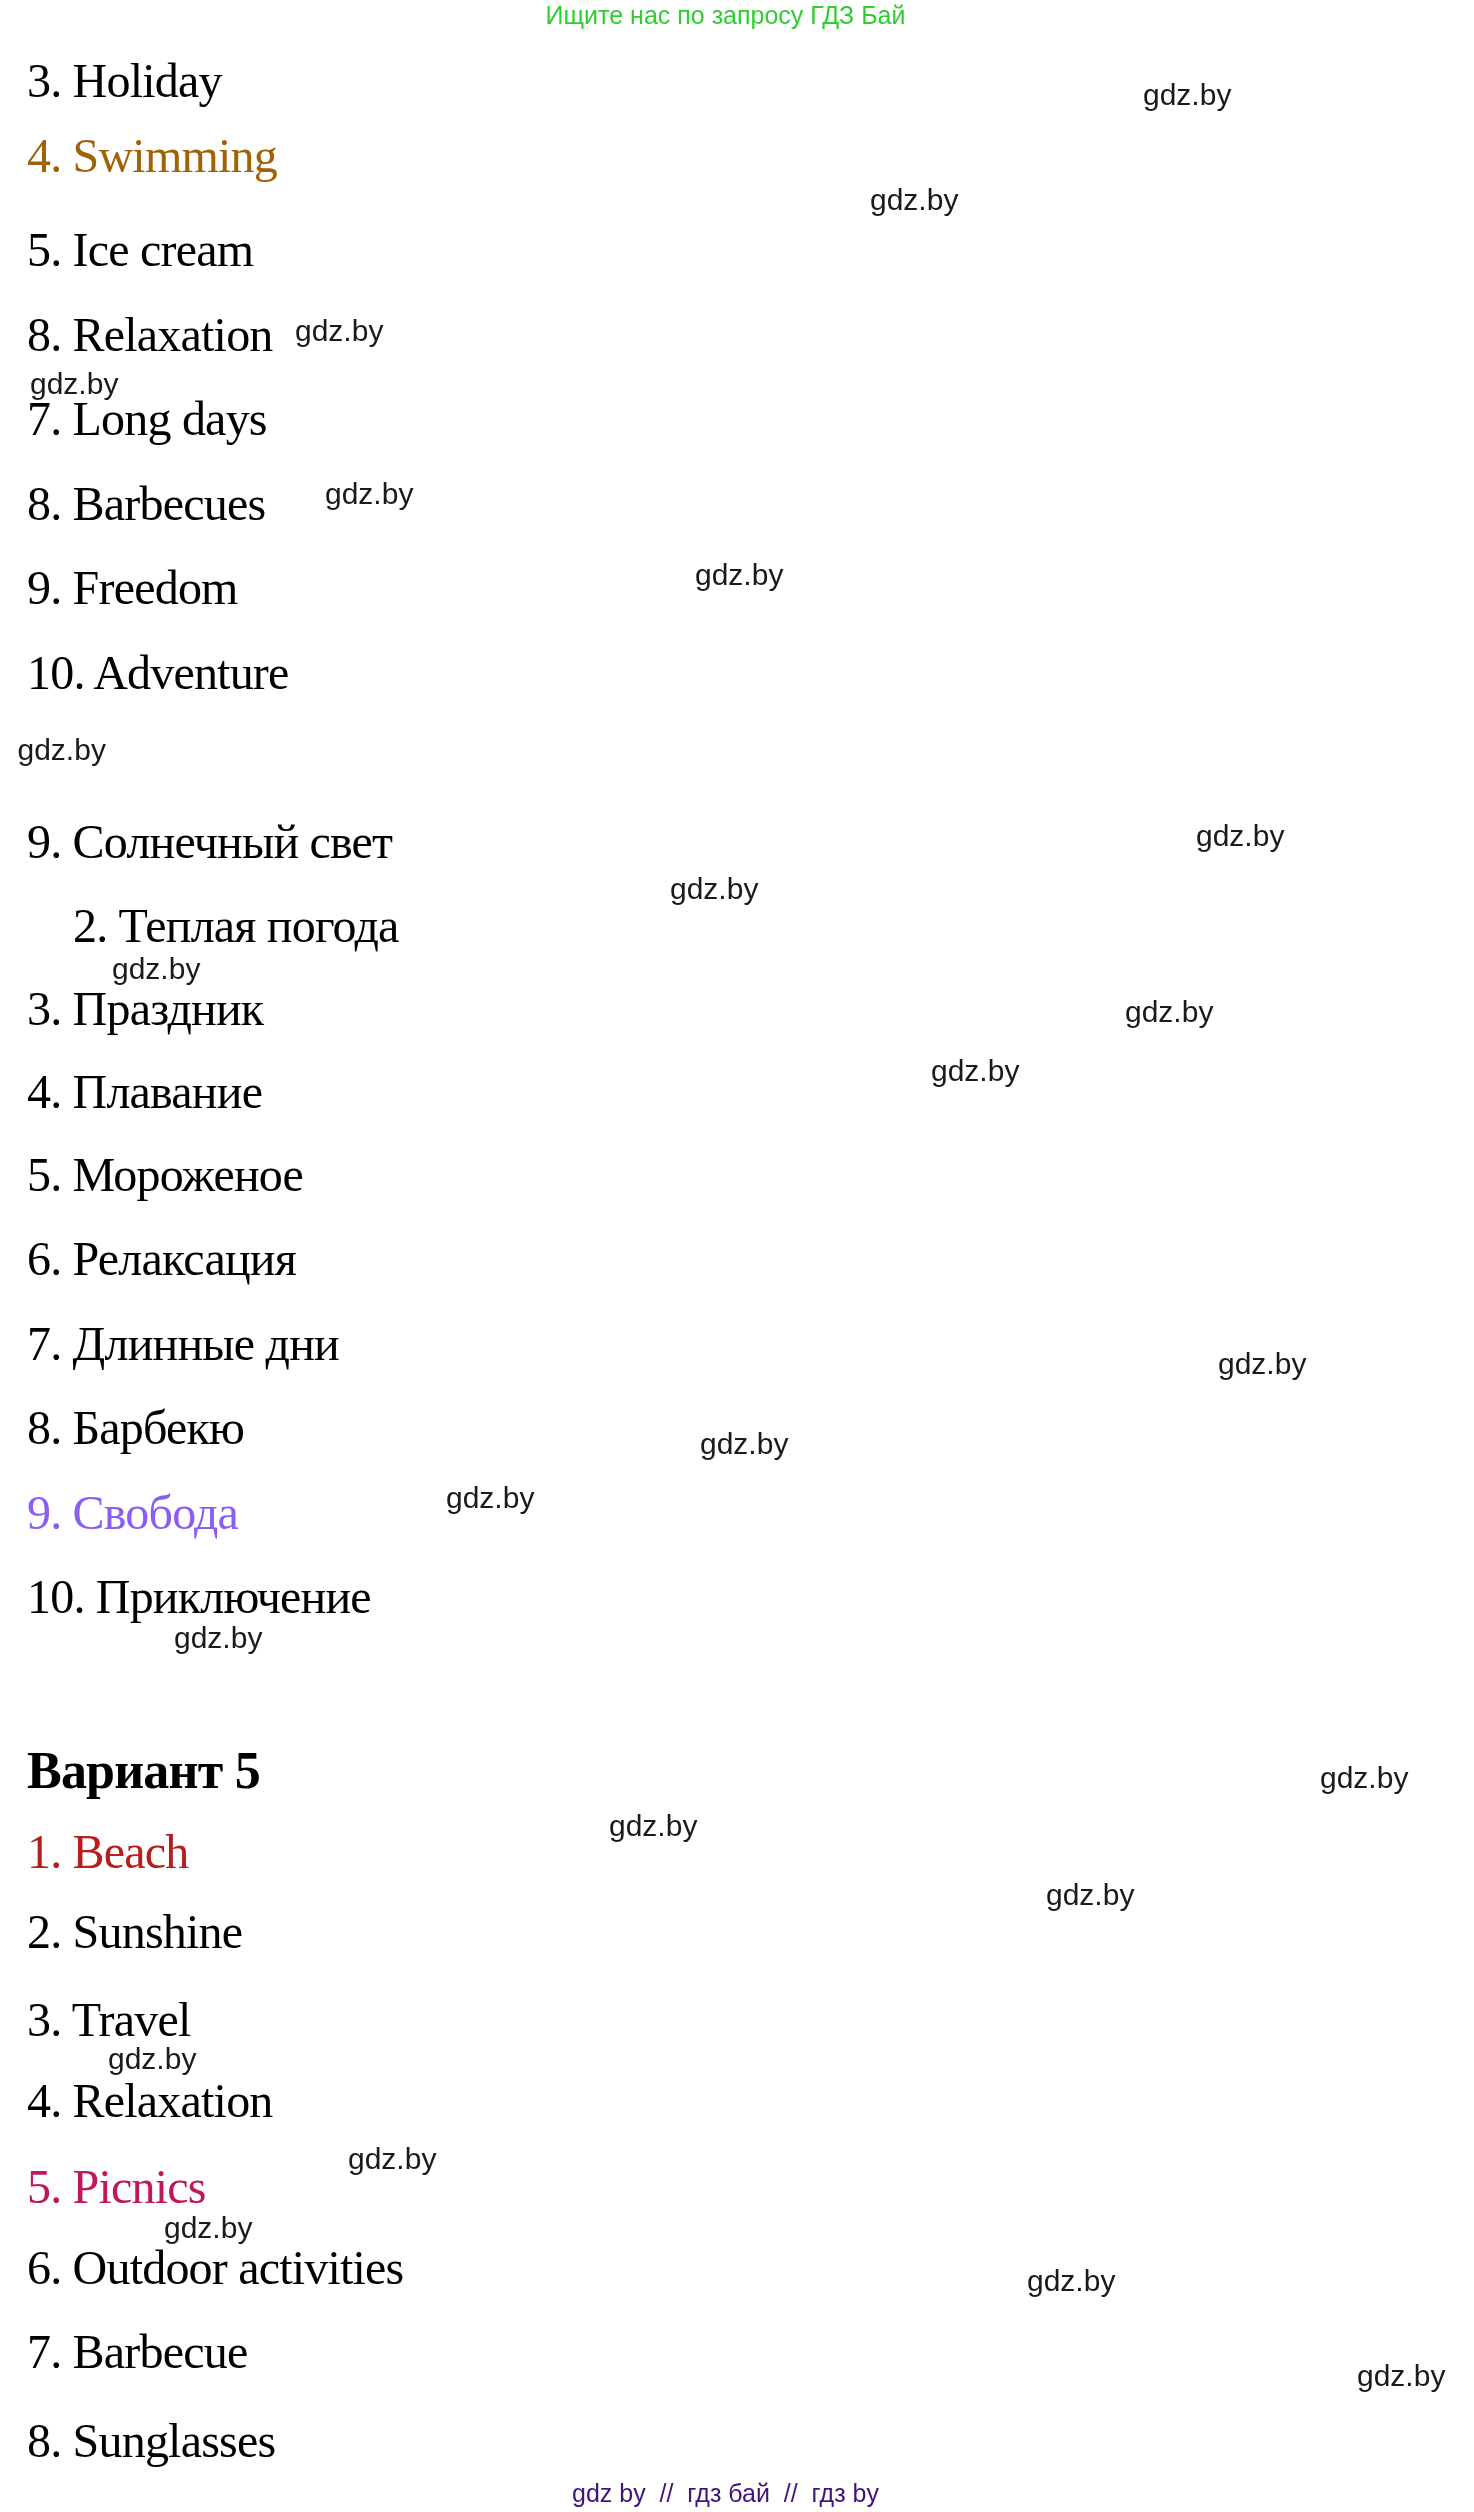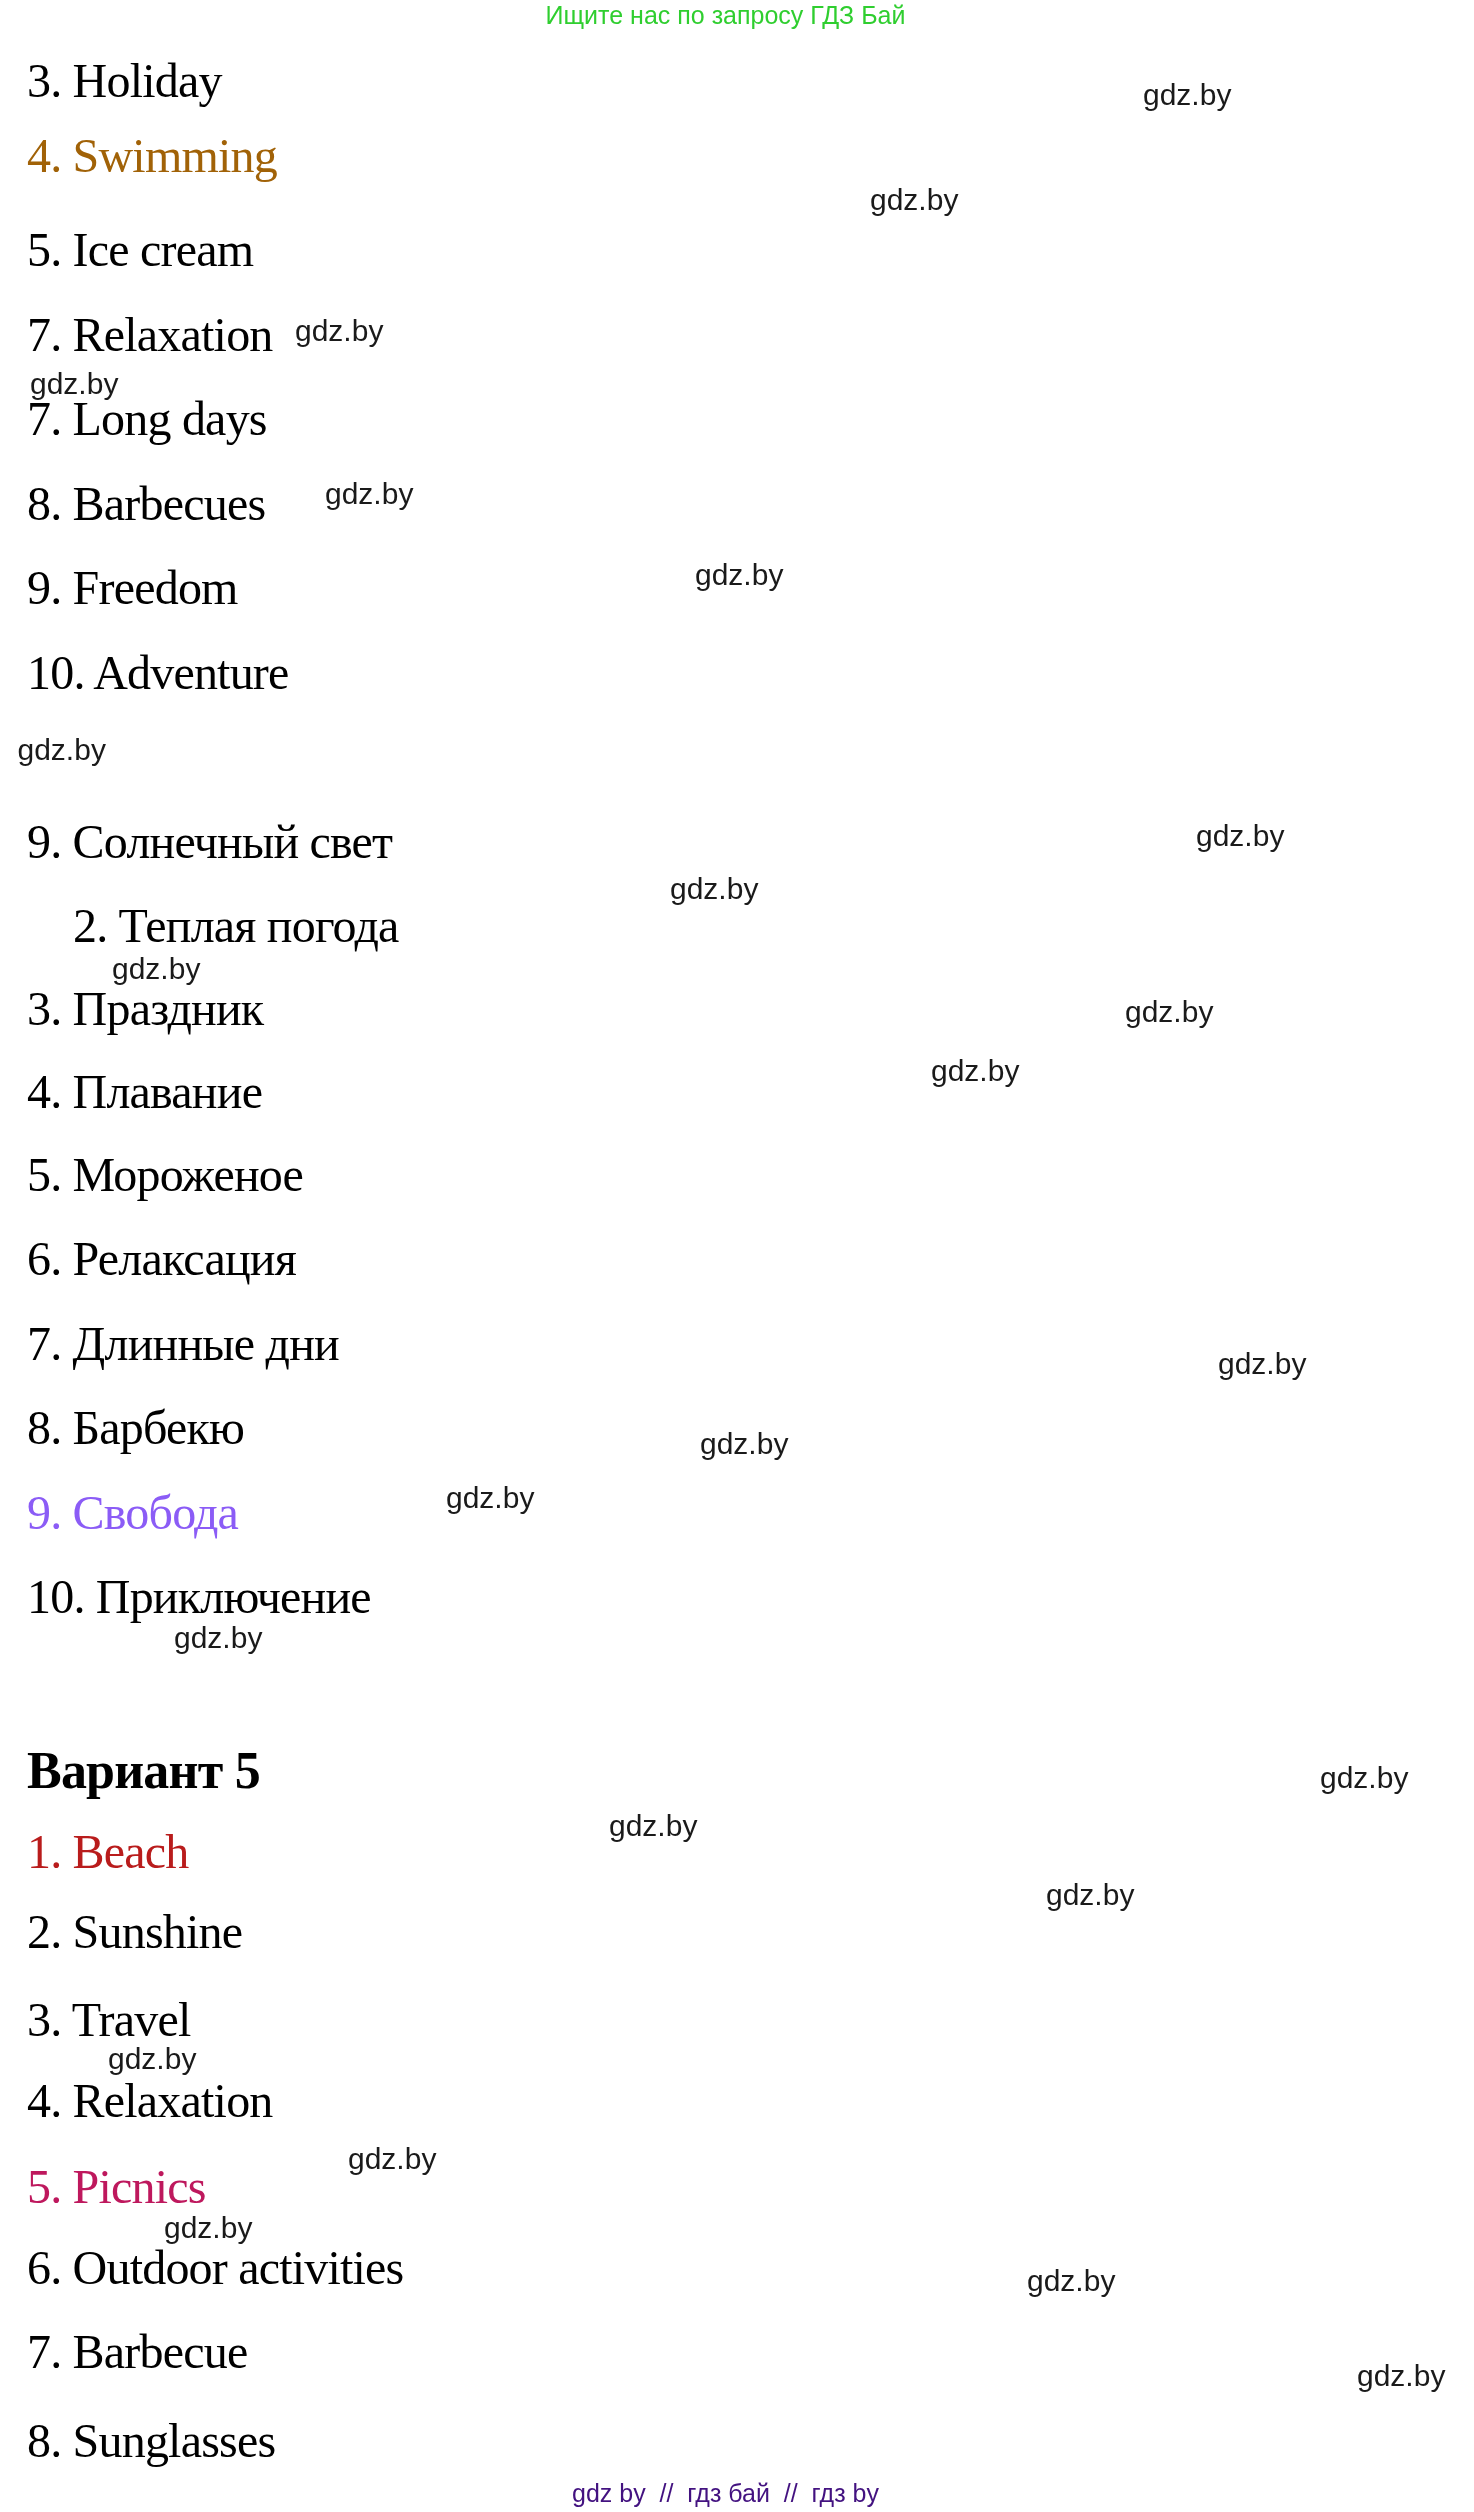--- a/index.html
+++ b/index.html
@@ -69,21 +69,21 @@
 <body>
 
 <div class="page" style="width: 1451px; height: 2512px; background: rgb(255, 255, 255);">
 
   <div class="promo-header" style="color: rgb(47, 206, 47);">Ищите нас по запросу ГДЗ Бай</div>
 
   <div>
       <div class="list-item" style="top: 57px; color: rgb(0, 0, 0);">3. Holiday</div>
       <div class="list-item" style="top: 132px; color: #a16207;">4. Swimming</div>
       <div class="list-item" style="top: 226px; color: rgb(0, 0, 0);">5. Ice cream</div>
-      <div class="list-item" style="top: 311px; color: rgb(0, 0, 0);">7. Relaxation</div>
+      <div class="list-item" style="top: 311px; color: rgb(0, 0, 0);">8. Relaxation</div>
       <div class="list-item" style="top: 395px; color: rgb(0, 0, 0);">7. Long days</div>
       <div class="list-item" style="top: 480px; color: rgb(0, 0, 0);">8. Barbecues</div>
       <div class="list-item" style="top: 564px; color: rgb(0, 0, 0);">9. Freedom</div>
       <div class="list-item" style="top: 649px; color: rgb(0, 0, 0);">10. Adventure</div>
     </div>
 
   <div>
       <div class="list-item" style="top: 818px; color: rgb(0, 0, 0);">9. Солнечный свет</div>
       <div class="list-item" style="top: 902px; color: rgb(0, 0, 0); margin-left: 46px;">2. Теплая погода</div>
       <div class="list-item" style="top: 985px; color: rgb(0, 0, 0);">3. Праздник</div>

